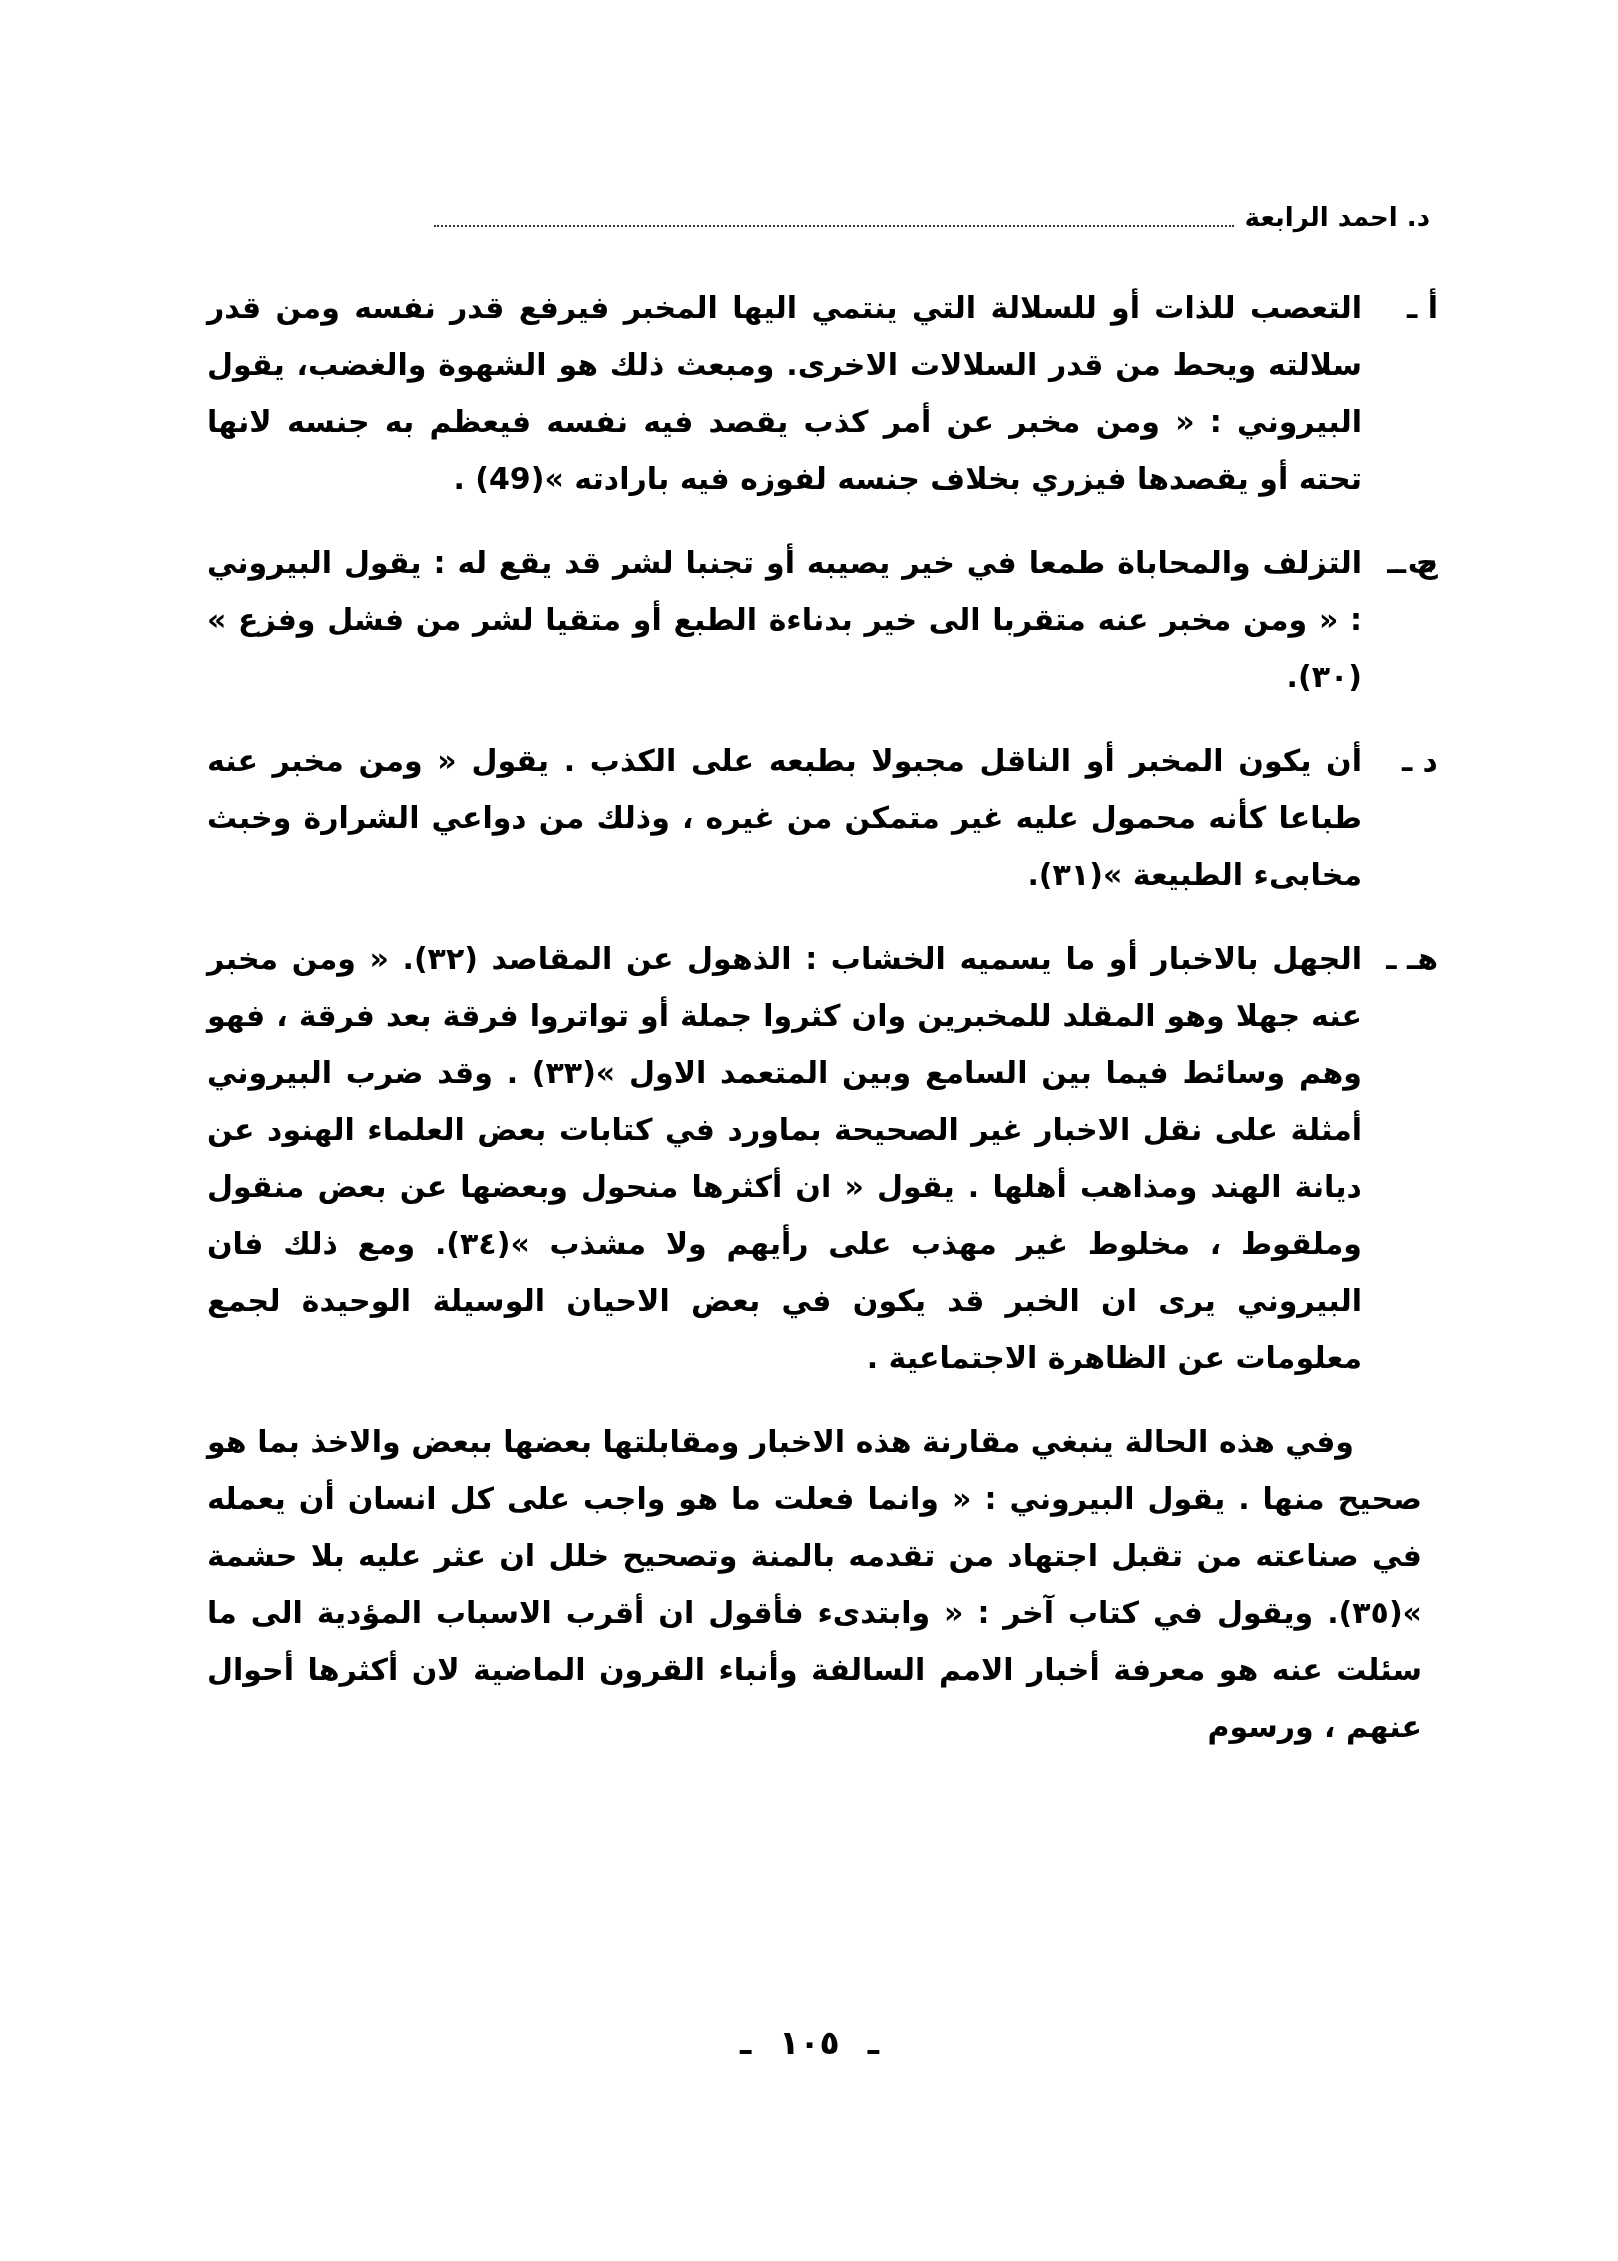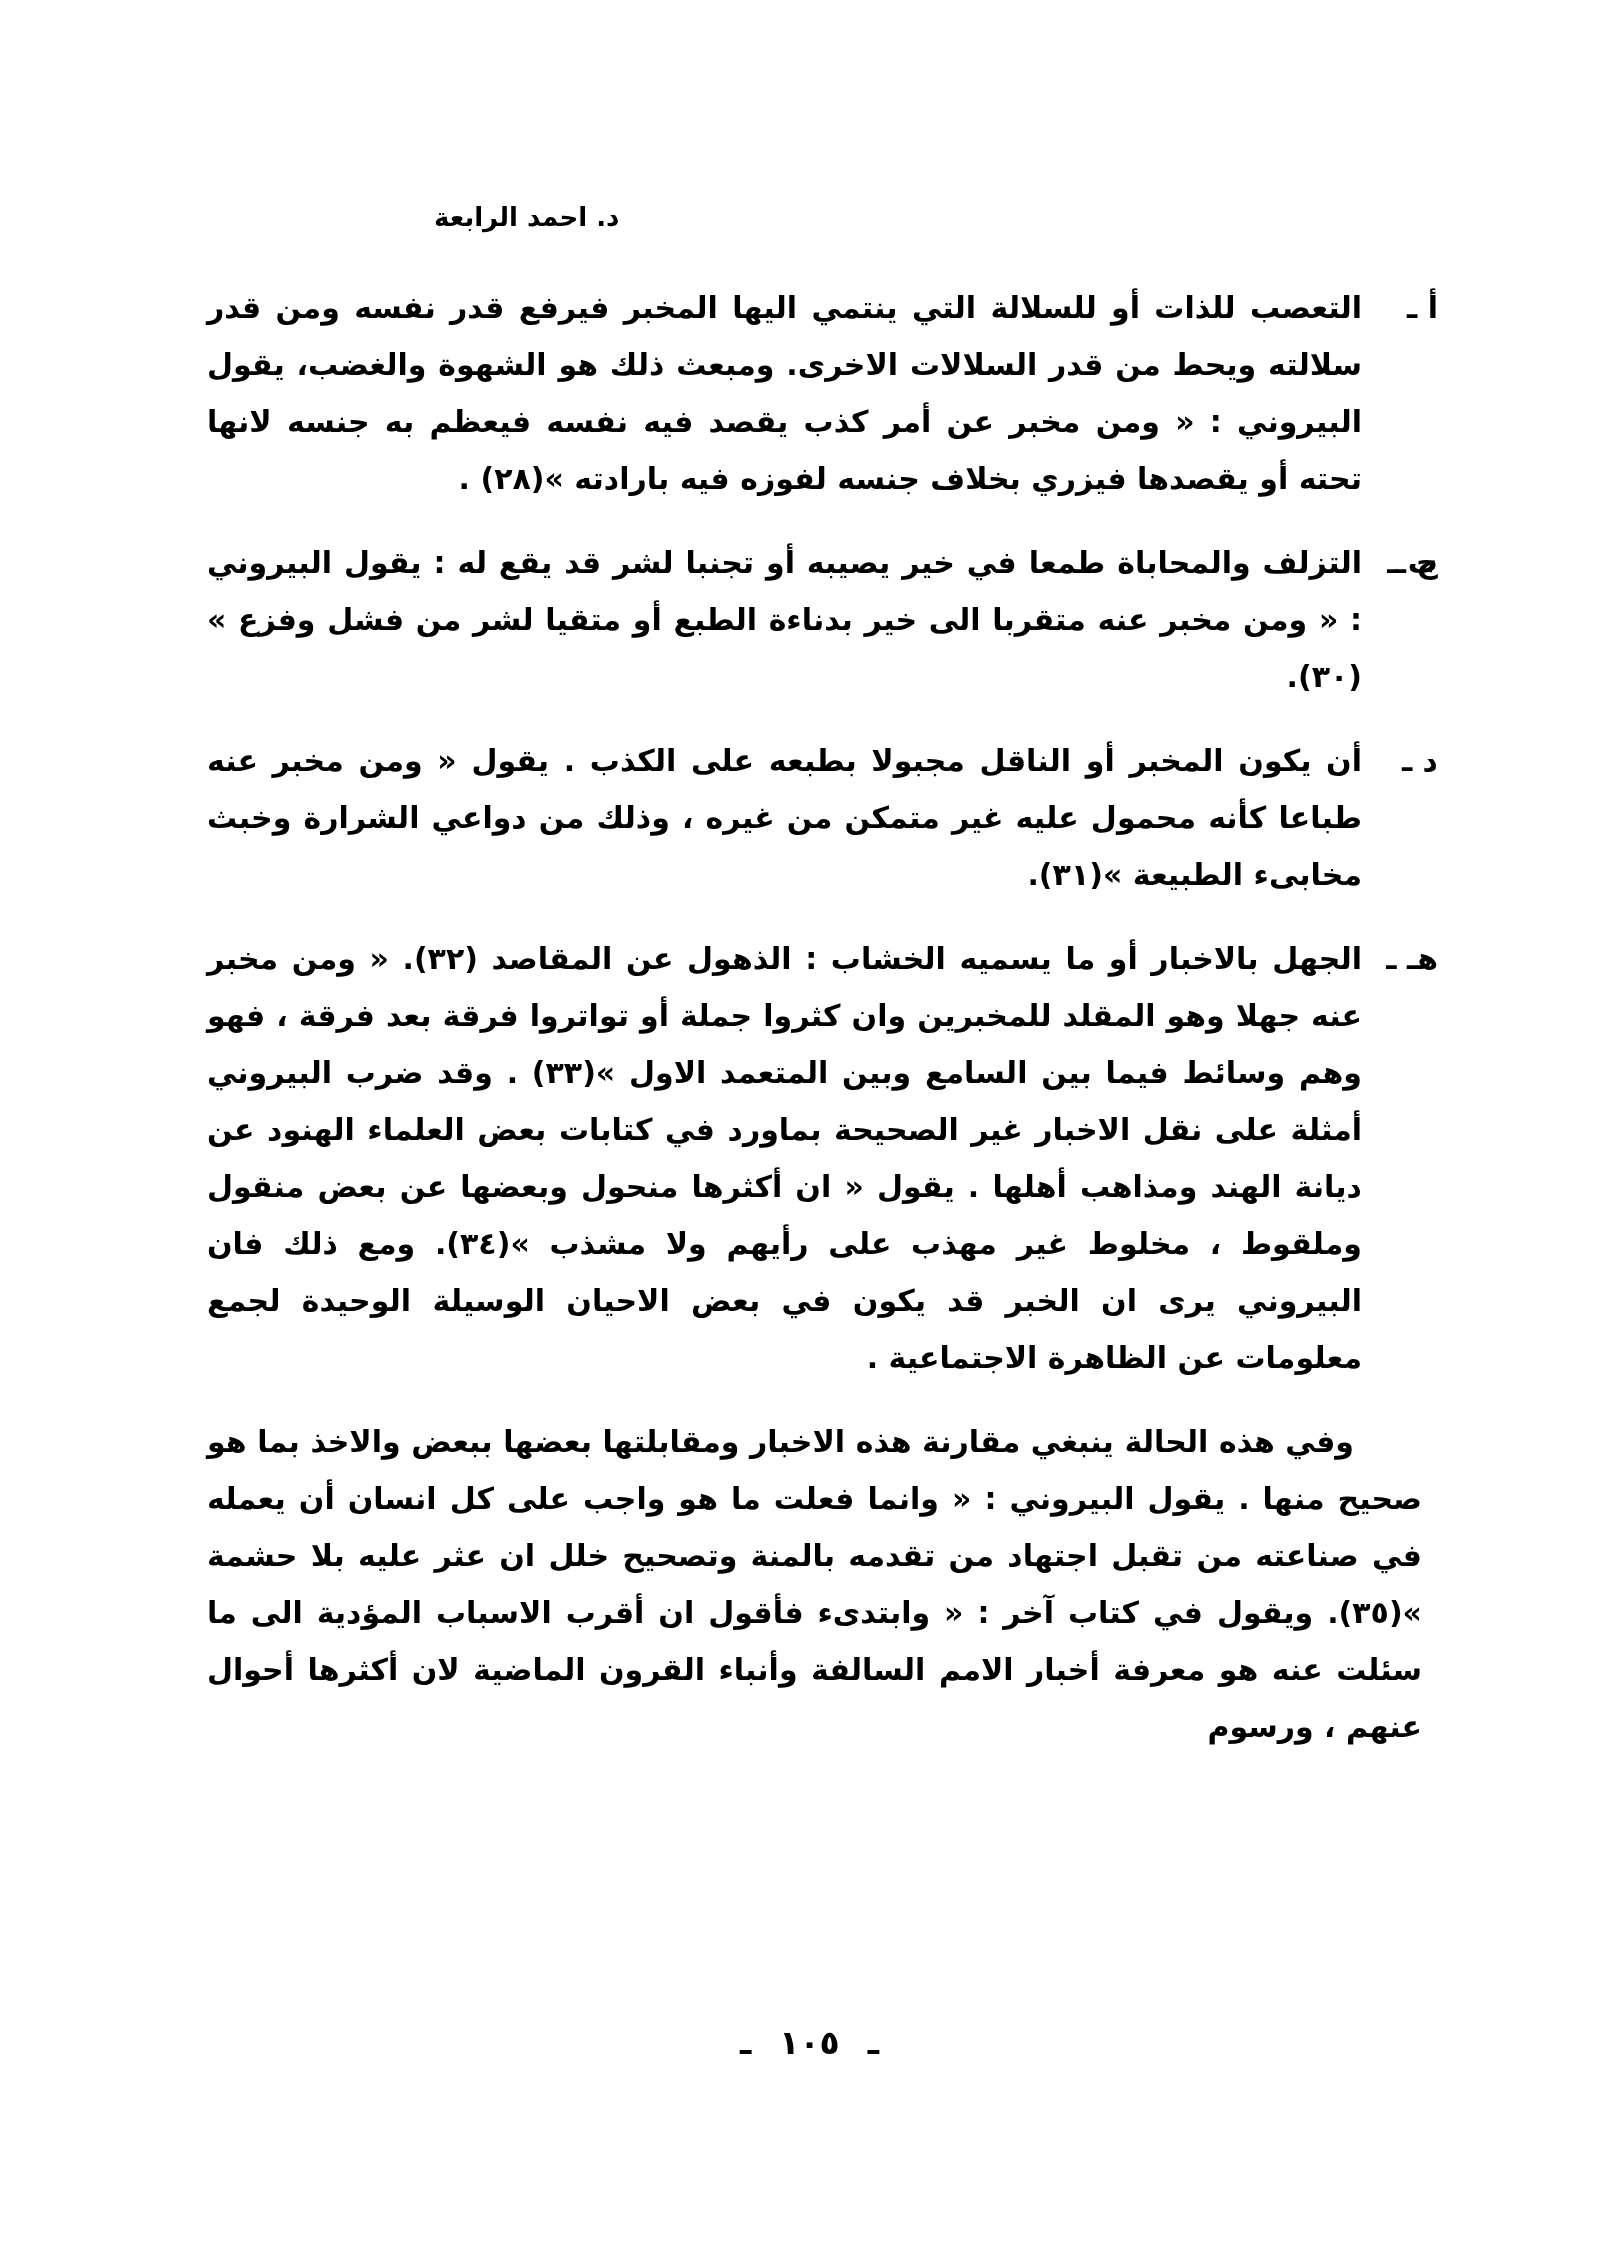--- a/index.html
+++ b/index.html
@@ -20,21 +20,21 @@
     left: 0; top: 0;
     width: 1619px; height: 2261px;
   }
   .running-head {
     position: absolute;
     top: 198px;
     left: 434px;
     right: 189px;
     height: 38px;
     display: flex;
-    flex-direction: column;
+    flex-direction: row;
     align-items: flex-end;
     direction: rtl;
   }
   .running-head .author {
     font-weight: bold;
     font-size: 26px;
     white-space: nowrap;
     line-height: 38px;
   }
   .running-head .dots {
@@ -99,21 +99,21 @@
   <div class="running-head">
     <span class="author">د. احمد الرابعة</span>
     <span class="dots"></span>
   </div>
 
   <div class="body-text">
 
 
     <div class="item">
       <span class="marker">أ ـ</span>
-      <span>التعصب للذات أو للسلالة التي ينتمي اليها المخبر فيرفع قدر نفسه ومن قدر سلالته ويحط من قدر السلالات الاخرى. ومبعث ذلك هو الشهوة والغضب، يقول البيروني : « ومن مخبر عن أمر كذب يقصد فيه نفسه فيعظم به جنسه لانها تحته أو يقصدها فيزري بخلاف جنسه لفوزه فيه بارادته »(٢٨) .</span>
+      <span>التعصب للذات أو للسلالة التي ينتمي اليها المخبر فيرفع قدر نفسه ومن قدر سلالته ويحط من قدر السلالات الاخرى. ومبعث ذلك هو الشهوة والغضب، يقول البيروني : « ومن مخبر عن أمر كذب يقصد فيه نفسه فيعظم به جنسه لانها تحته أو يقصدها فيزري بخلاف جنسه لفوزه فيه بارادته »(49) .</span>
     </div>
 
     <div class="item">
       <span class="marker">ب ـ</span>
     </div>
 
     <div class="item">
       <span class="marker">ج ـ</span>
       <span>التزلف والمحاباة طمعا في خير يصيبه أو تجنبا لشر قد يقع له : يقول البيروني : « ومن مخبر عنه متقربا الى خير بدناءة الطبع أو متقيا لشر من فشل وفزع » (٣٠).</span>
     </div>

